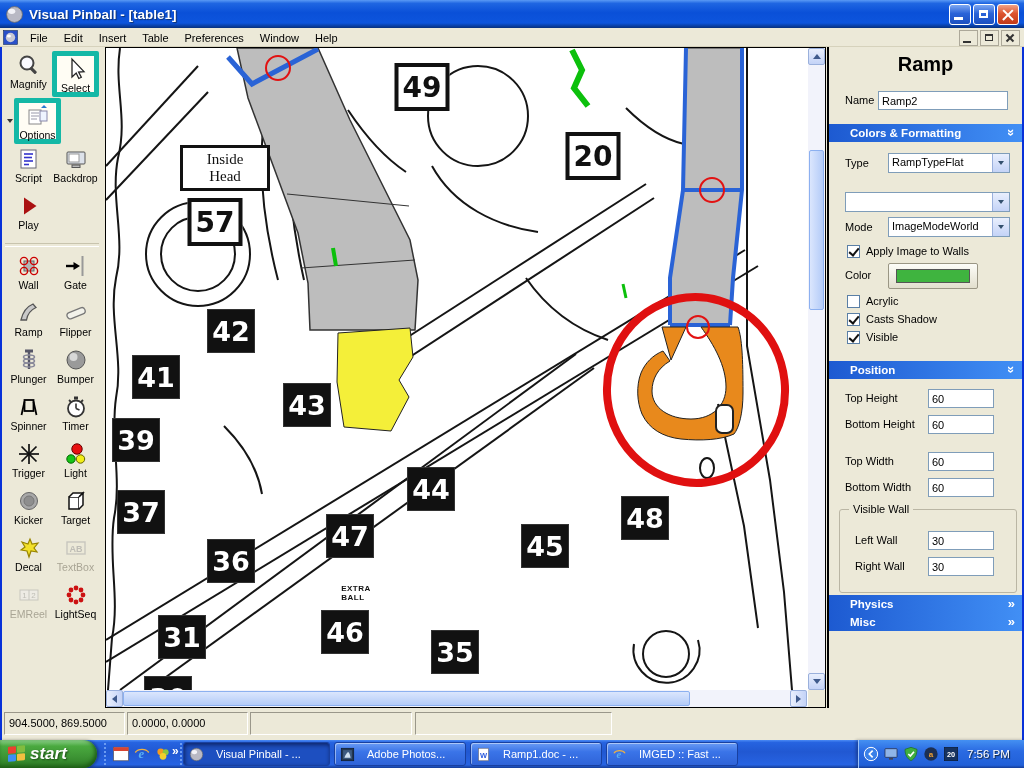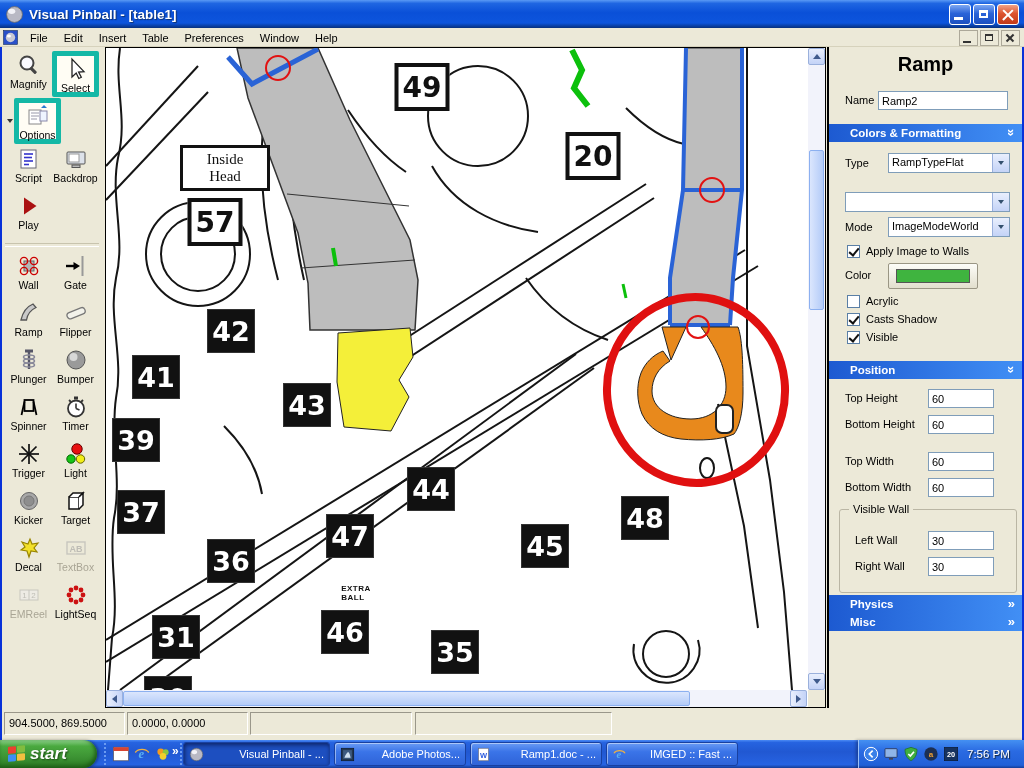--- a/index.html
+++ b/index.html
@@ -119,21 +119,21 @@
   .flag i:nth-child(3){background:#3d8ef5;} .flag i:nth-child(4){background:#f2c040;}
   .ql-sep{position:absolute;top:3px;width:2px;height:22px;
     background:repeating-linear-gradient(180deg,#6b9bf2 0 2px,transparent 2px 4px);}
   .ql-icon{position:absolute;top:5px;width:18px;height:18px;}
   .ql-icon svg{width:100%;height:100%;}
   #ql-chevron{position:absolute;left:172px;top:4px;color:#fff;font-weight:bold;font-size:12px;}
   #taskbtns{position:absolute;left:183px;top:2px;height:24px;display:flex;gap:4px;}
   .task{width:132px;height:24px;border-radius:3px;border:1px solid #1840a0;box-sizing:border-box;
     background:linear-gradient(180deg,#6a9bf5,#3a74e8 40%,#2f63d8);
     box-shadow:inset 1px 1px 0 rgba(255,255,255,.45);
-    color:#fff;font-size:11px;display:flex;align-items:center;gap:4px;padding:0 5px;overflow:hidden;white-space:nowrap;justify-content:space-between;}
+    color:#fff;font-size:11px;display:flex;align-items:center;gap:12px;padding:0 5px;overflow:hidden;white-space:nowrap;}
   .task.active{width:147px;background:#1d4fc0;box-shadow:inset 1px 2px 4px rgba(0,0,30,.55);}
   .task .ticon{width:15px;height:15px;flex:none;}
   .task .ticon svg{width:100%;height:100%;}
   #tray{position:absolute;left:858px;top:0;width:166px;height:28px;
     background:linear-gradient(180deg,#4490f2 0%,#2a6ae2 40%,#2160d8 90%,#153c96 100%);
     border-left:1px solid #9cc2f8;box-shadow:-2px 0 3px rgba(0,0,20,.3);display:flex;align-items:center;}
   .tray-icon{width:16px;height:16px;margin-left:4px;}
   .tray-icon svg{width:100%;height:100%;}
   #clock{color:#fff;font-size:11.5px;margin-left:8px;text-shadow:1px 1px 1px #123;}
   .ticon svg,.micon svg{width:100%;height:100%;}
@@ -463,21 +463,21 @@
           <div class="plate-black" style="left: 125px; top: 283px;">42</div>
           <div class="plate-black" style="left: 50px; top: 329px;">41</div>
           <div class="plate-black" style="left: 201px; top: 357px;">43</div>
           <div class="plate-black" style="left: 30px; top: 392px;">39</div>
           <div class="plate-black" style="left: 325px; top: 441px;">44</div>
           <div class="plate-black" style="left: 35px; top: 464px;">37</div>
           <div class="plate-black" style="left: 244px; top: 488px;">47</div>
           <div class="plate-black" style="left: 125px; top: 513px;">36</div>
           <div class="plate-black" style="left: 439px; top: 498px;">45</div>
           <div class="plate-black" style="left: 539px; top: 470px;">48</div>
-          <div class="plate-black" style="left: 70px; top: 589px; text-align: center;">31</div>
+          <div class="plate-black" style="left: 76px; top: 589px; text-align: center;">31</div>
           <div class="plate-black" style="left: 239px; top: 584px;">46</div>
           <div class="plate-black" style="left: 349px; top: 604px;">35</div>
           <div class="plate-black" style="left: 62px; top: 650px;">30</div>
         </div>
     </div>
     <div class="vscroll">
       <div class="sb-btn" style="left:0;top:0;">
           <i class="arr up"></i>
         </div>
       <div class="sb-thumb" style="left:1px;top:102px;width:15px;height:160px;"></div>

